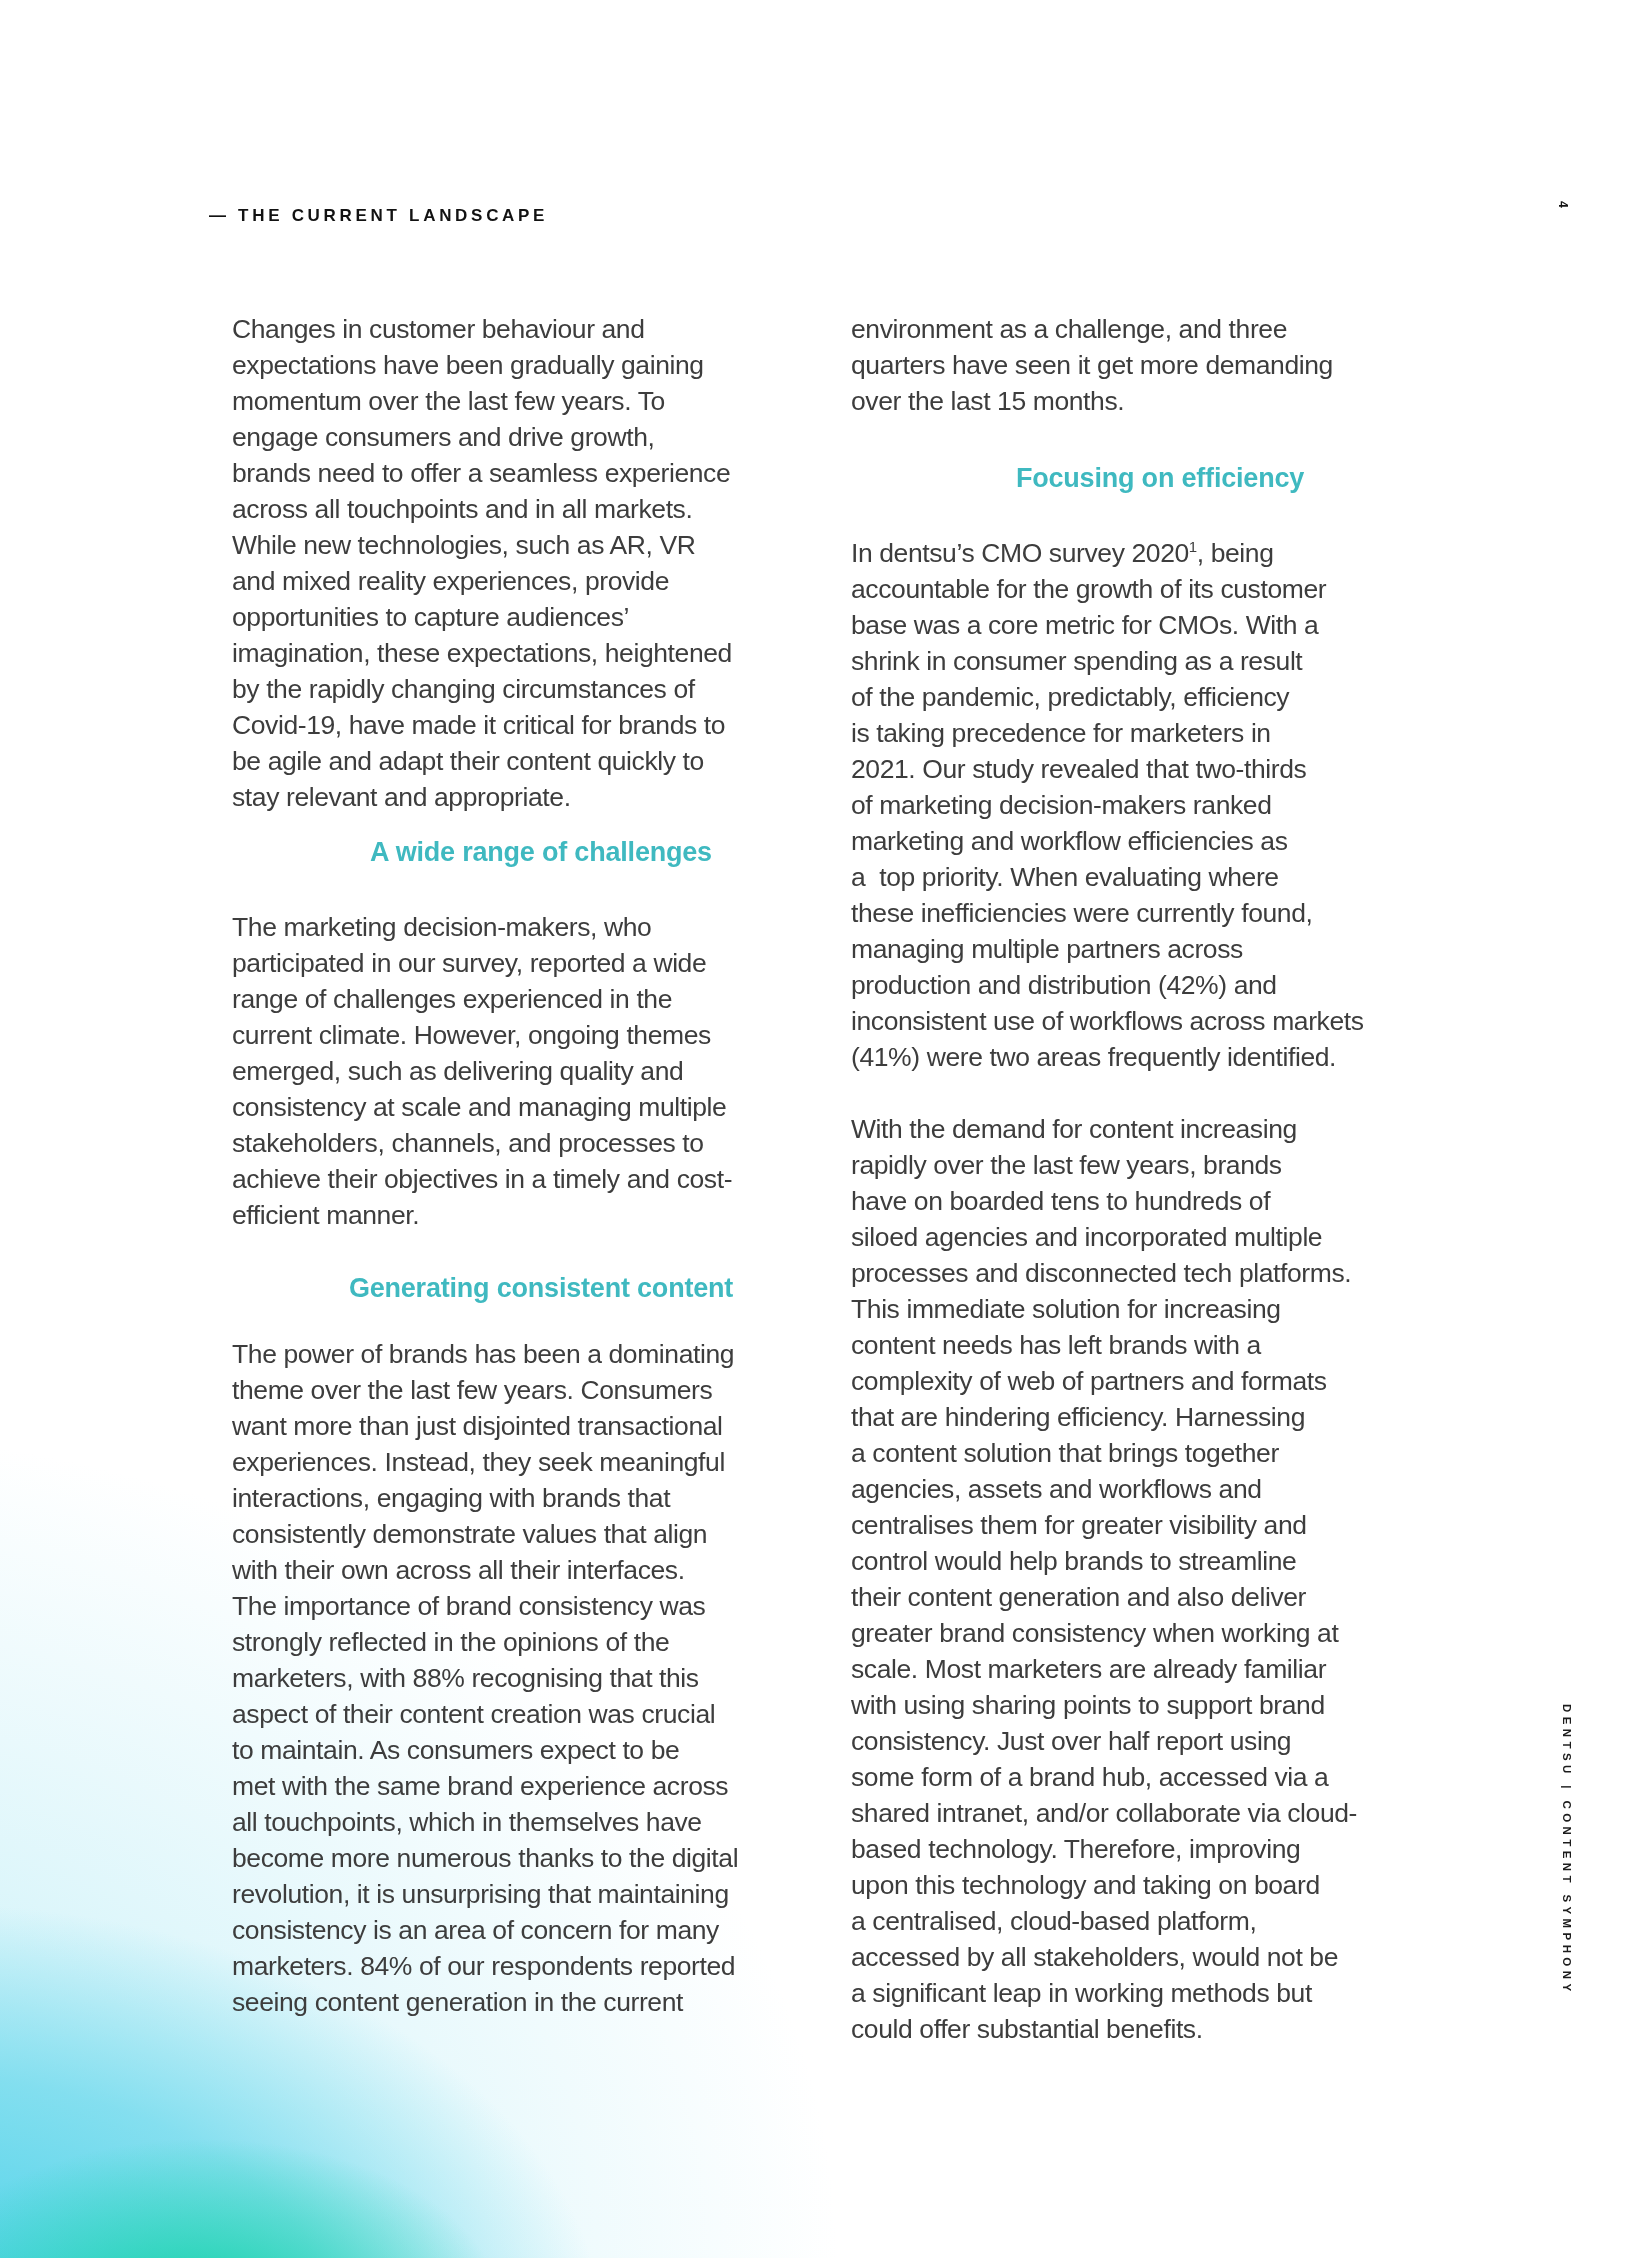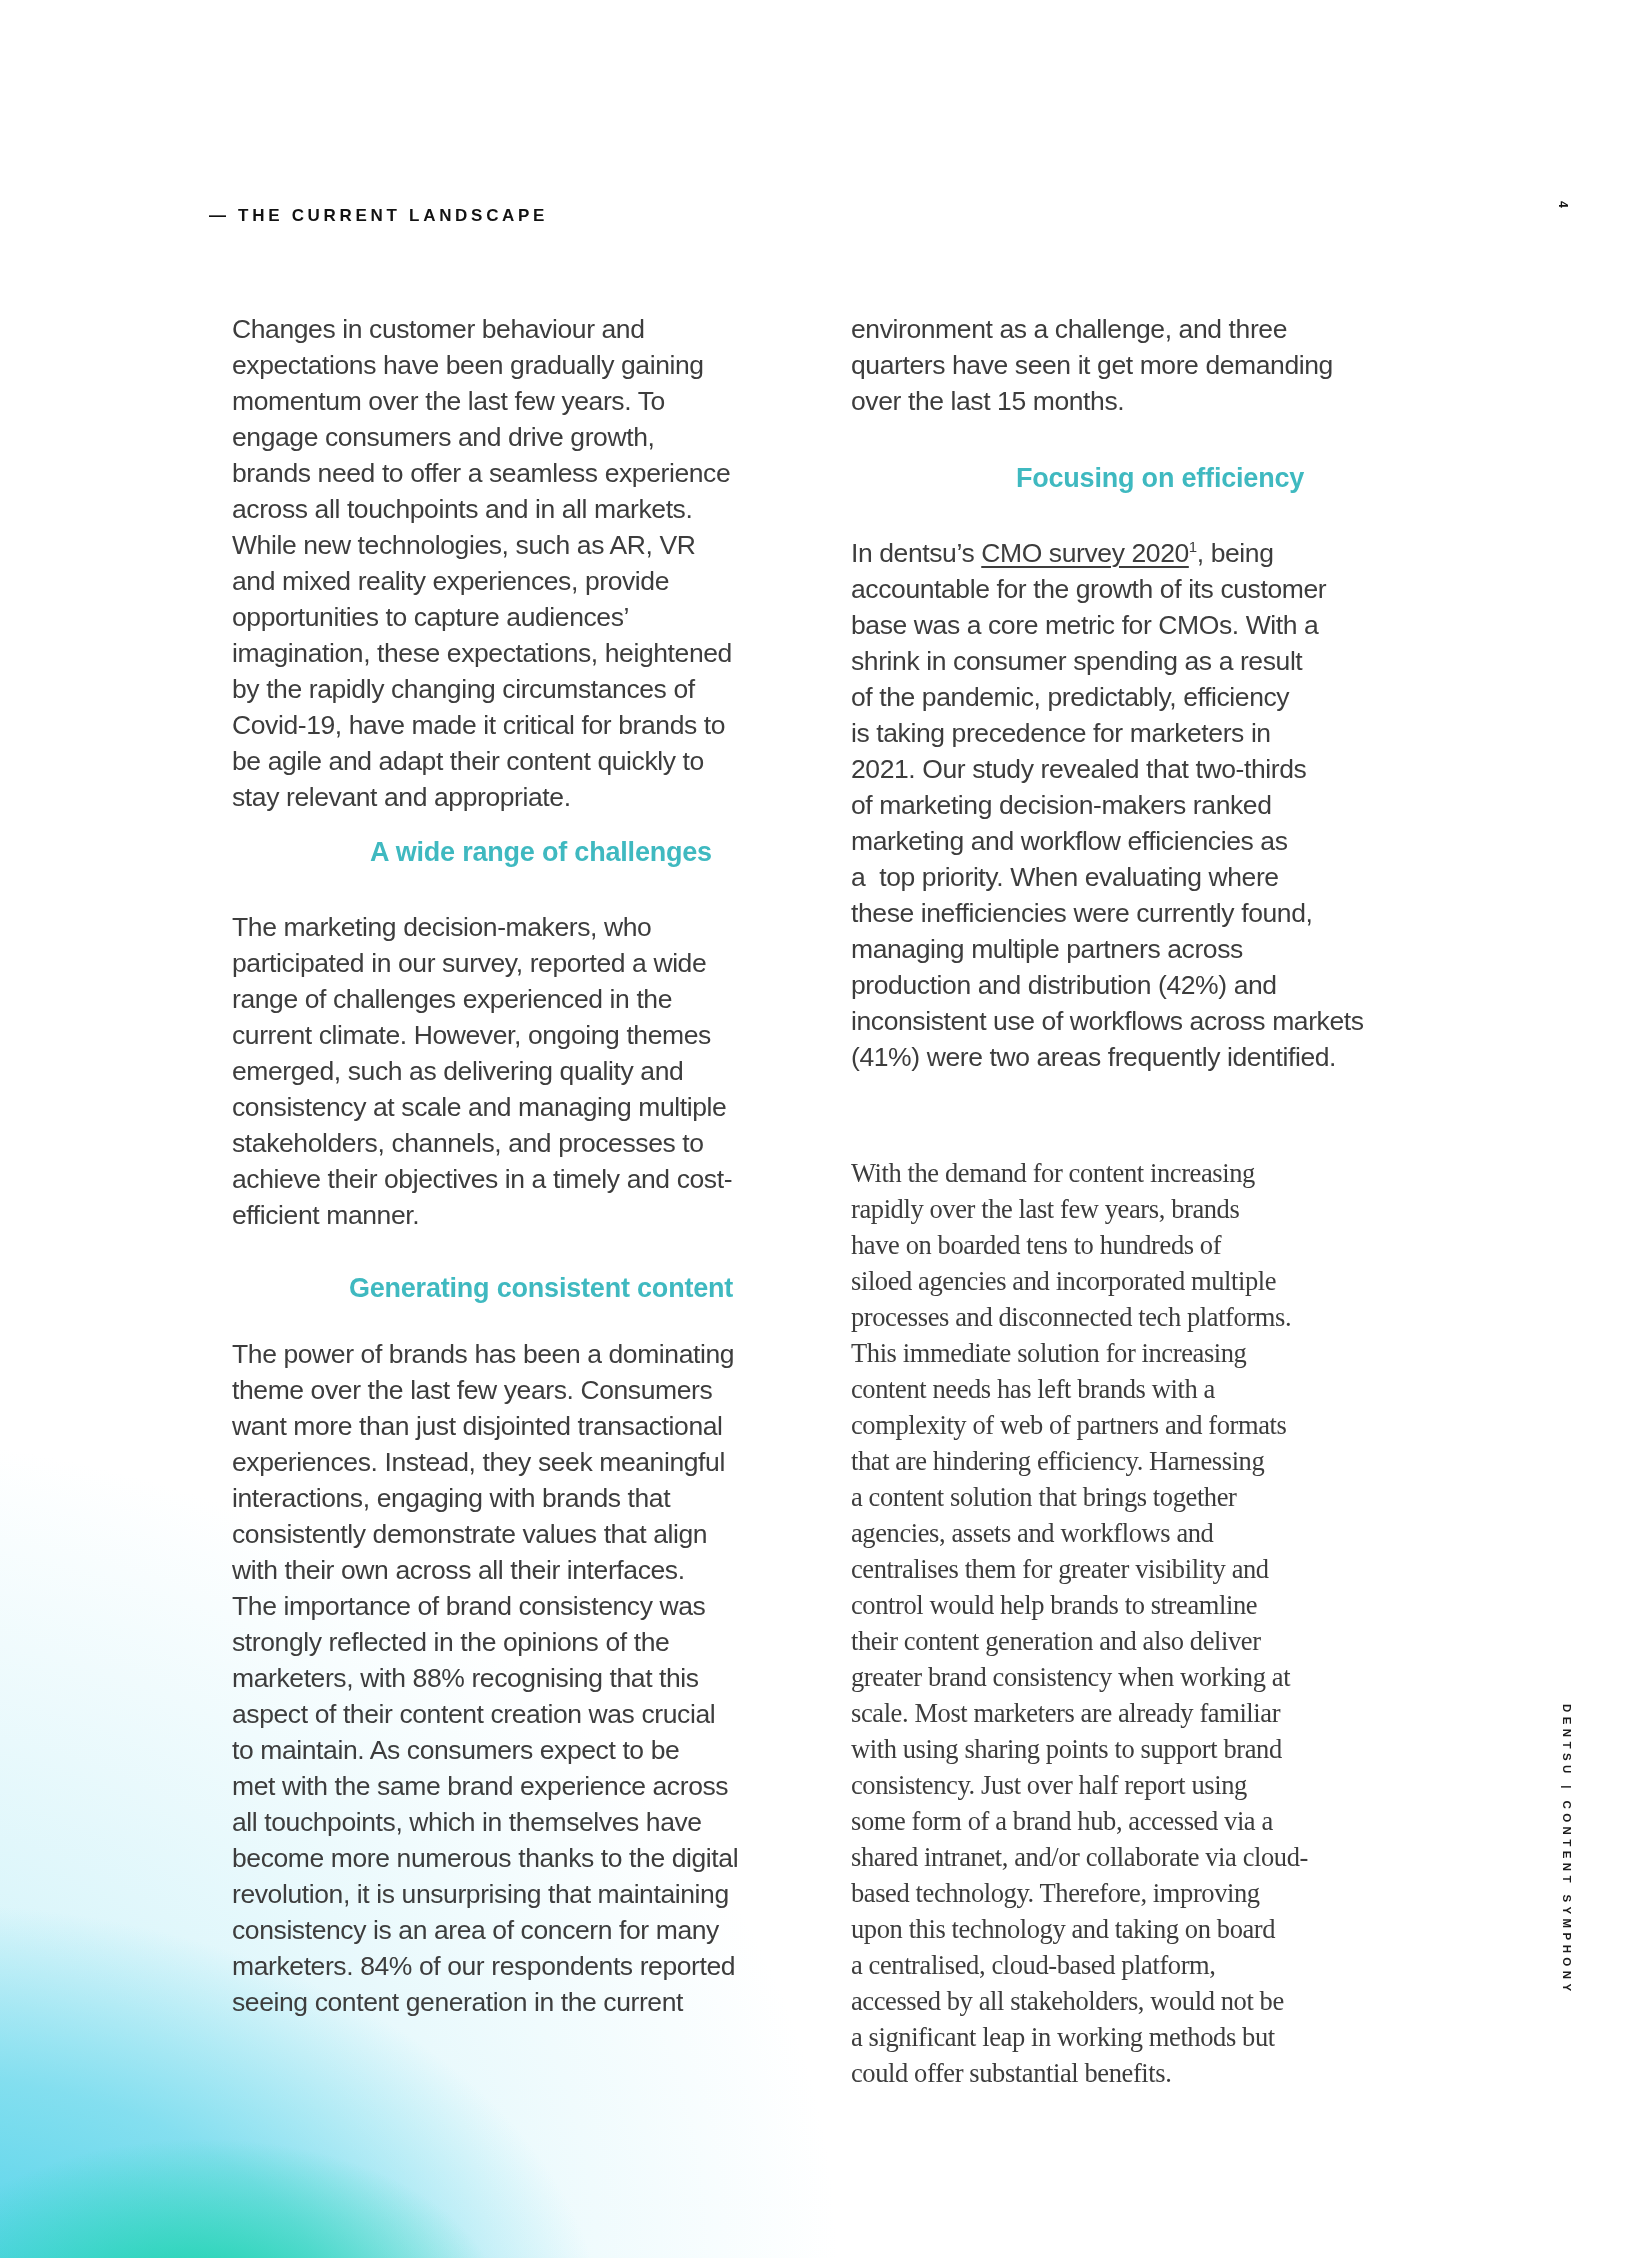--- a/index.html
+++ b/index.html
@@ -71,24 +71,23 @@
     font-size:27px;
     line-height:35px;
     font-weight:700;
     letter-spacing:-0.2px;
     color:#3fb9c0;
     text-align:center;
   }
   .h-col1-a{margin:20px 0 39px 0;}
   .h-col1-b{margin:38px 0 30px 0;}
   .h-col2-a{margin:42px 0 39px 0;}
-  .p-gap-top{margin-top:80px;font-family:Liberation Serif, serif;}
+  .p-gap-top{margin-top:36px;}
   .link{
     color:inherit;
-    text-decoration:underline;
     text-decoration-thickness:1.8px;
     text-underline-offset:4.4px;
     cursor:pointer;
   }
   sup.fn{
     font-size:15px;
     line-height:0;
     vertical-align:super;
   }
 </style>

